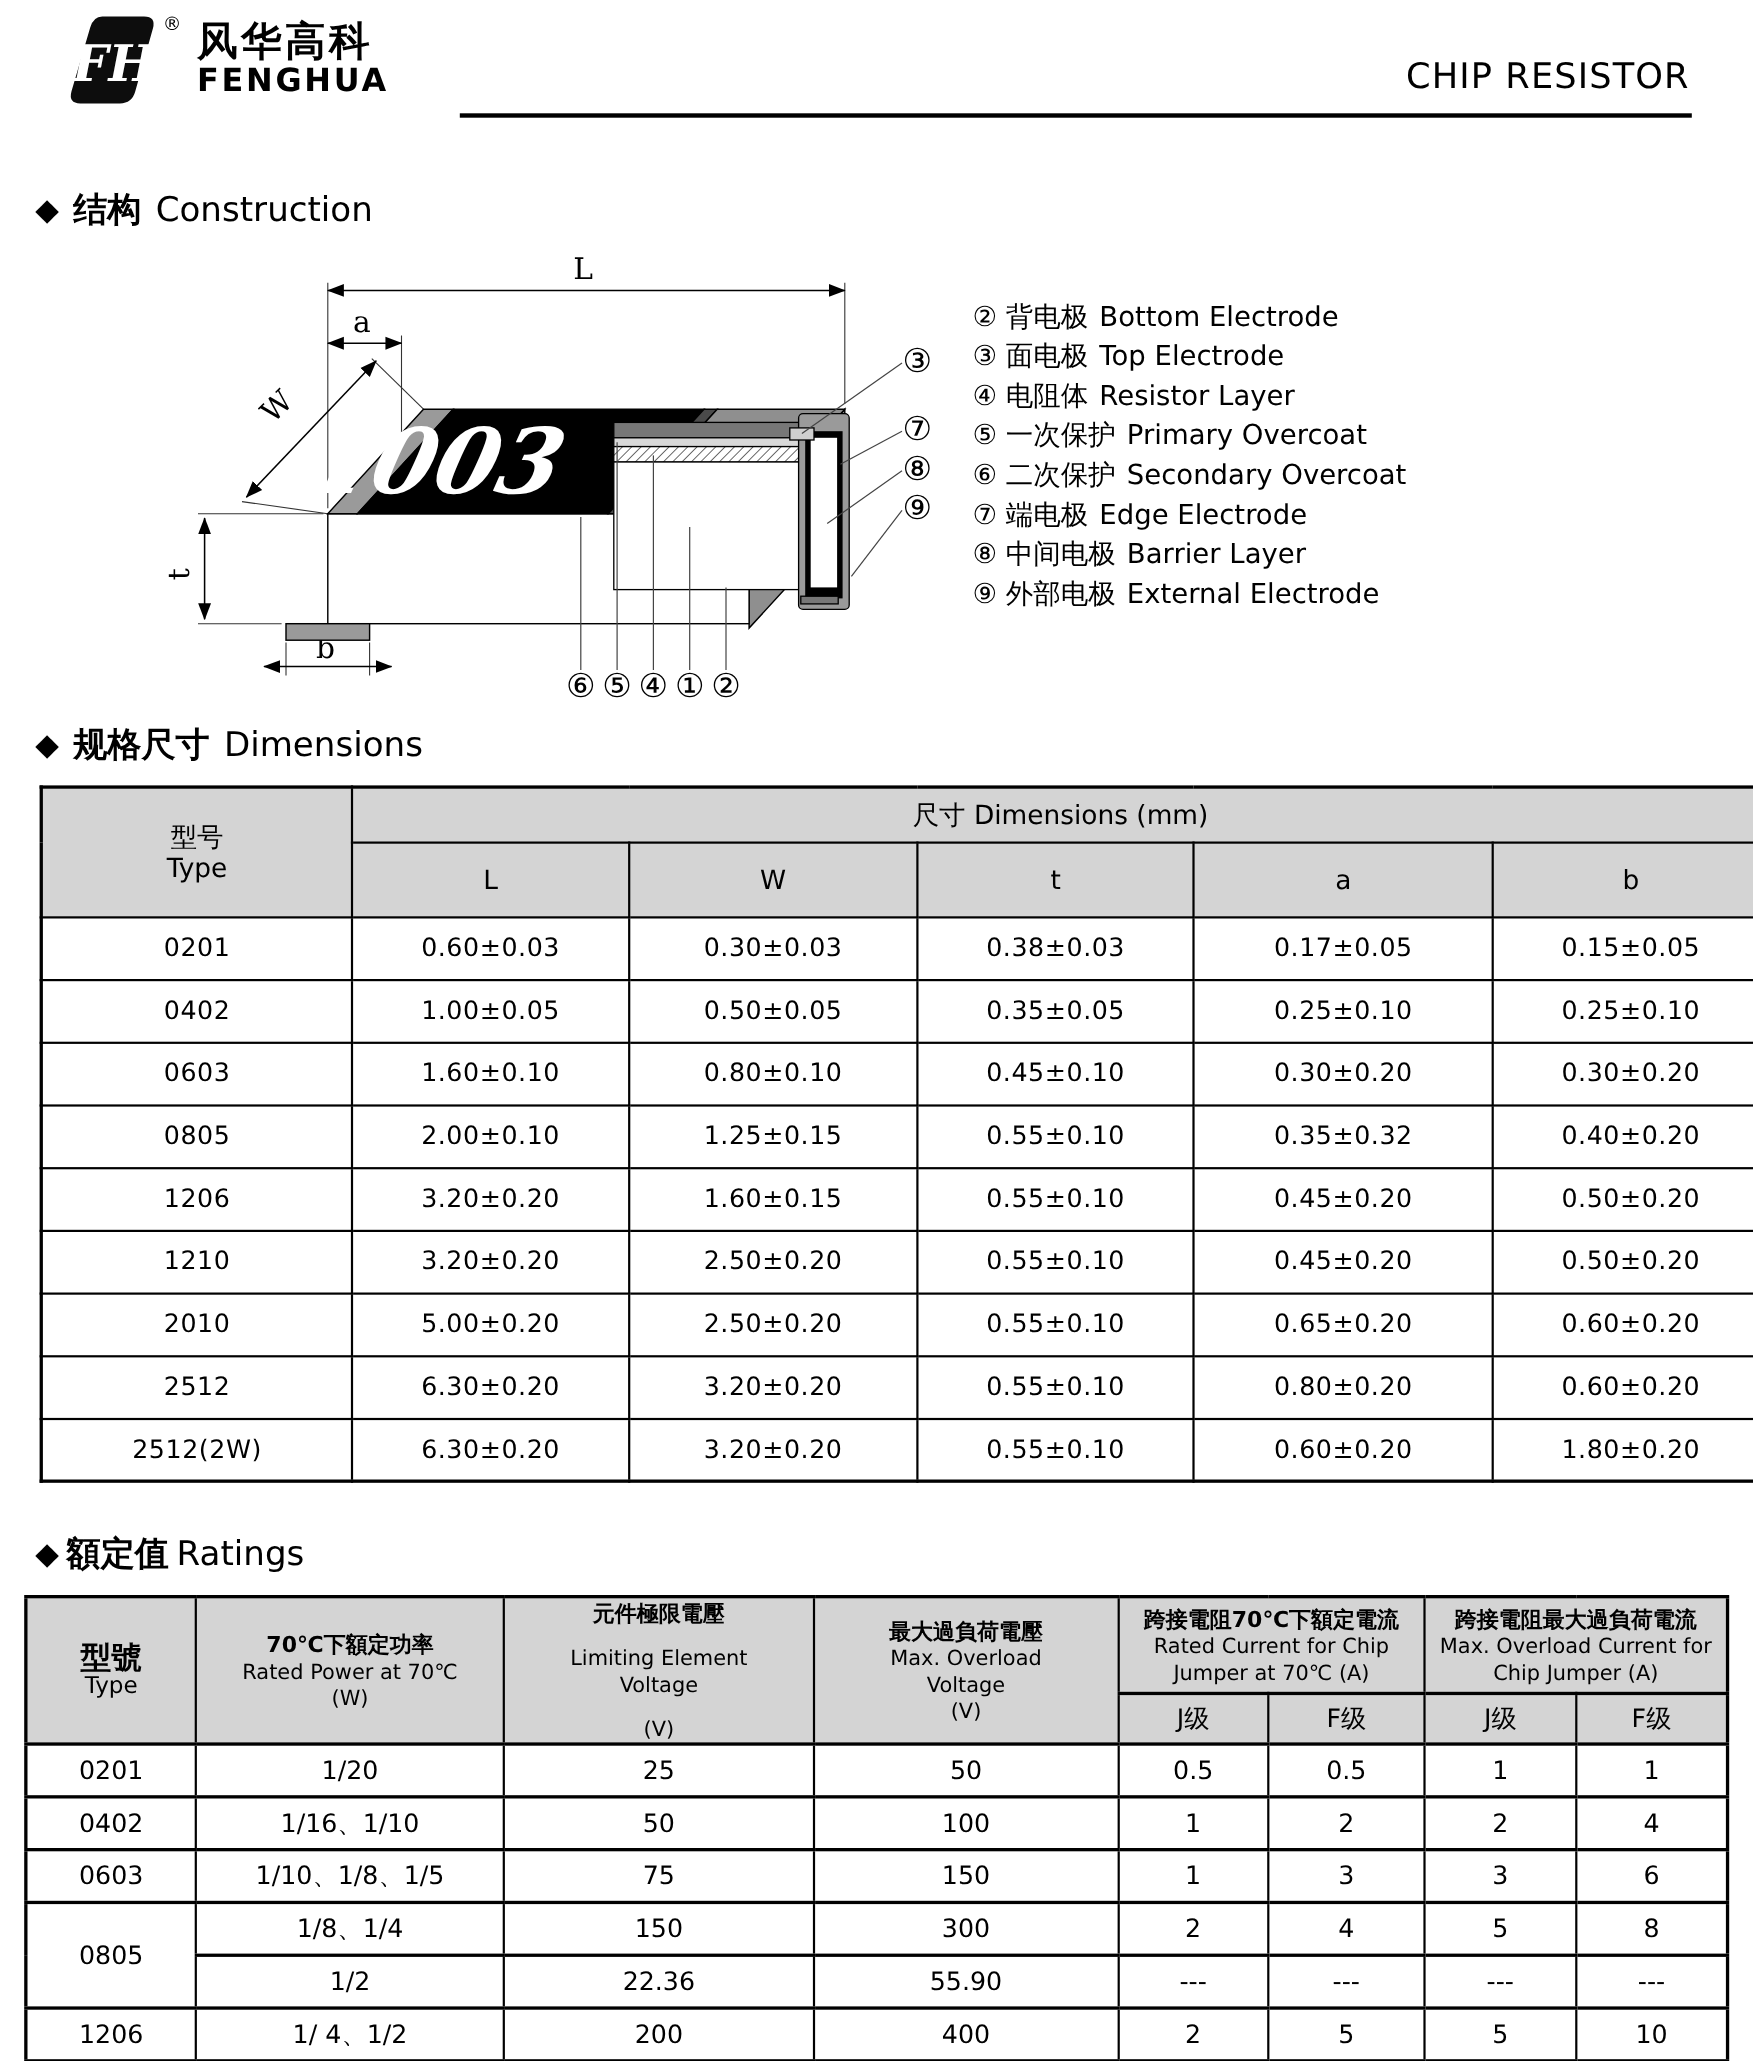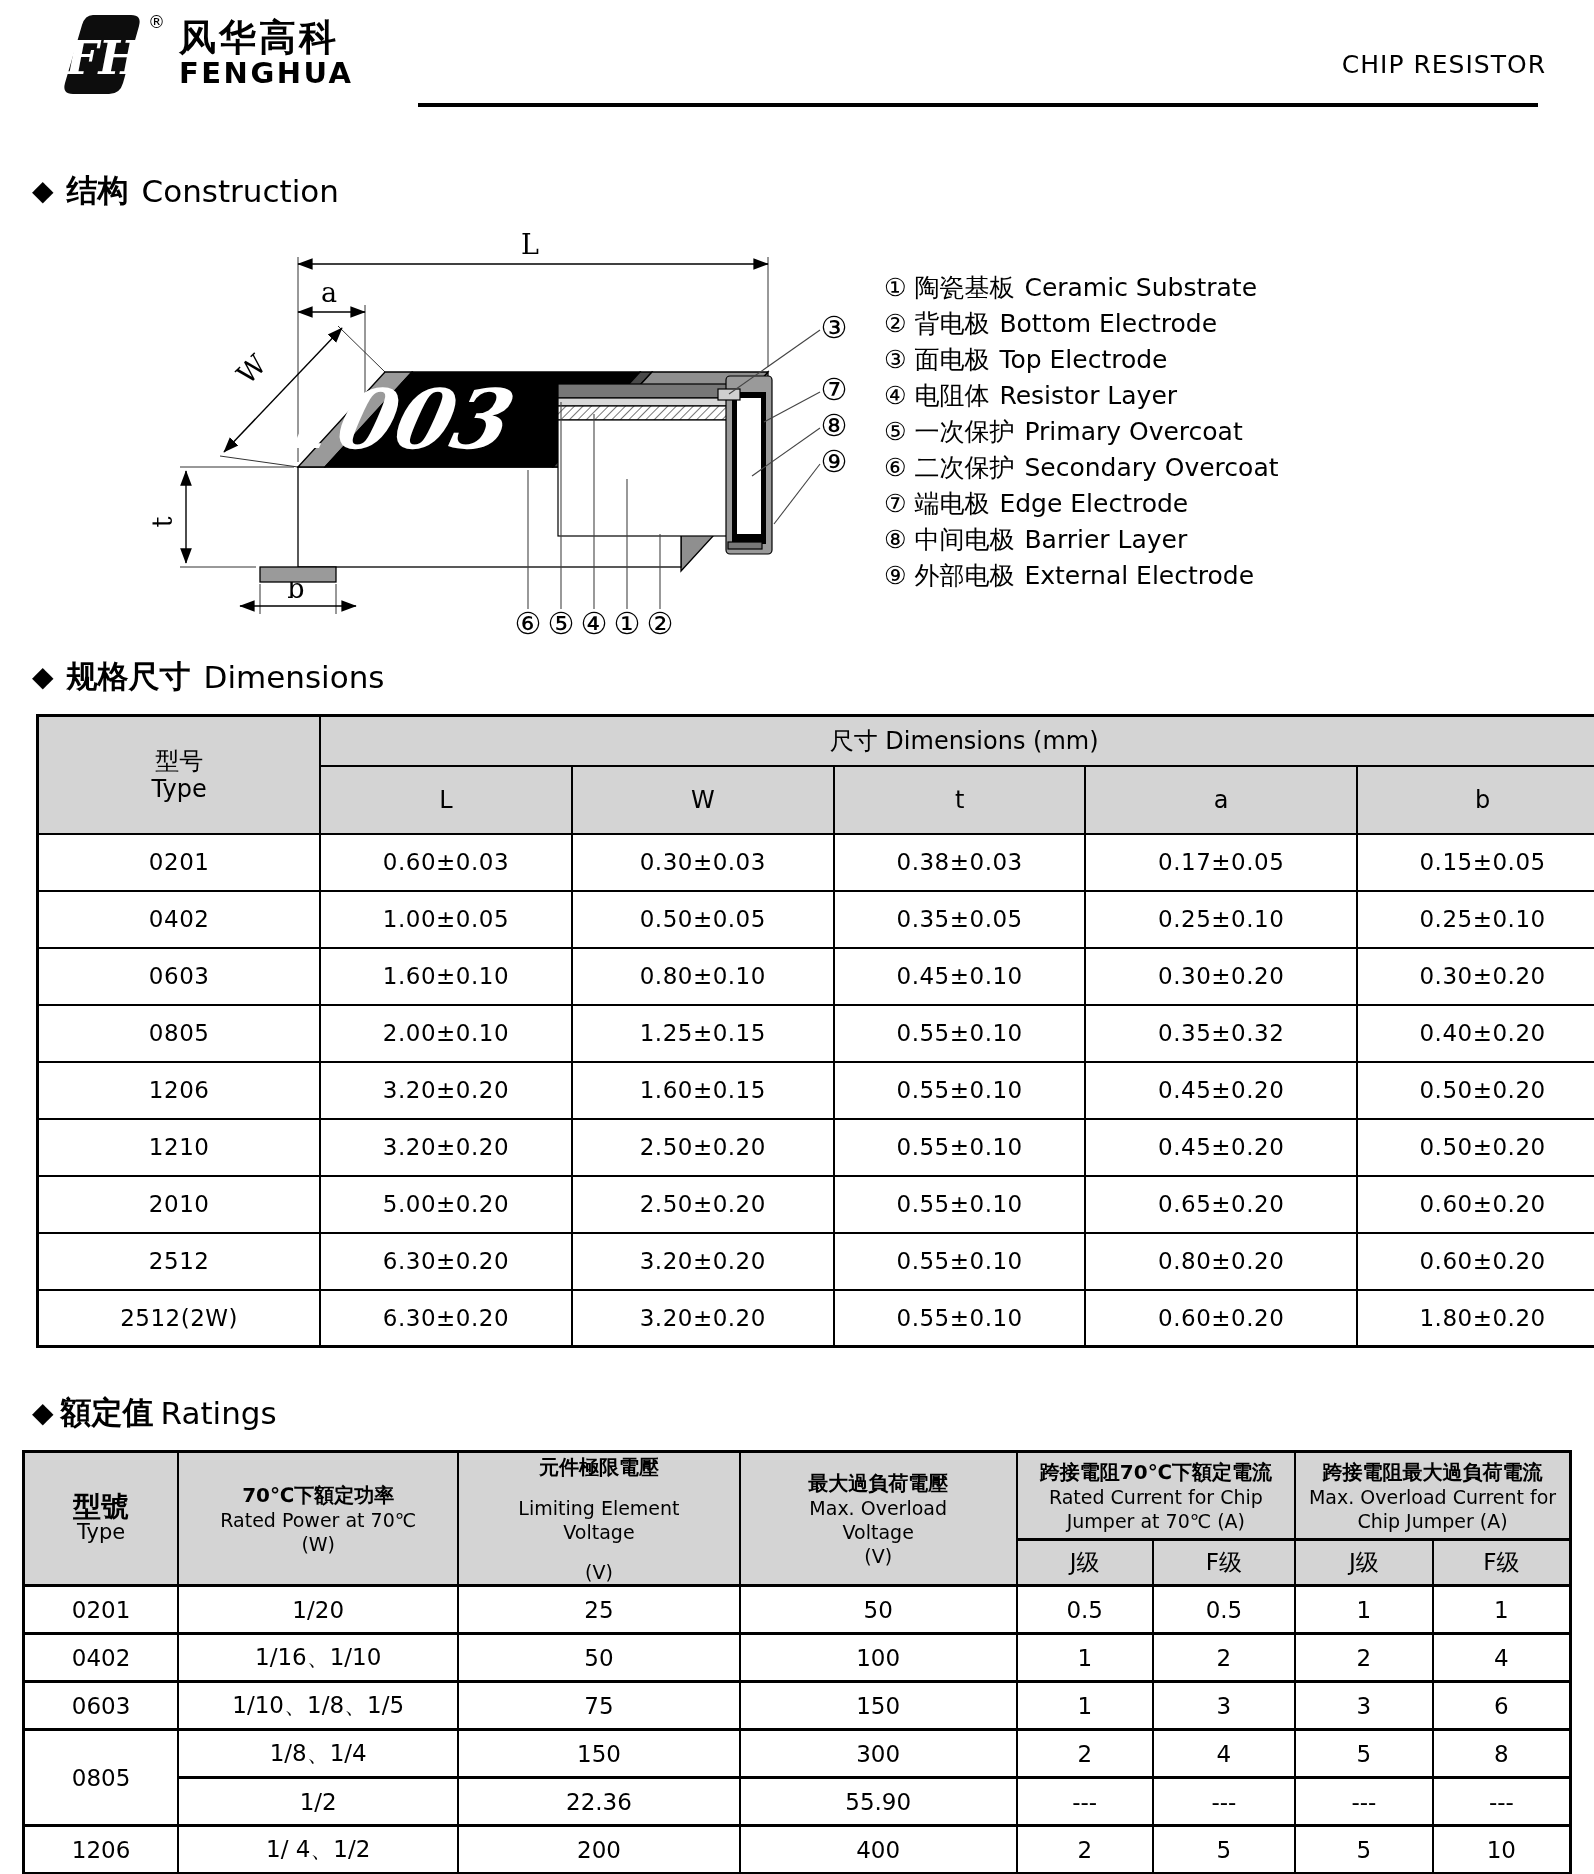--- a/index.html
+++ b/index.html
@@ -8,21 +8,21 @@
   .page { position:relative; width:1594px; height:1874px; background:#fff; }
 
   
   .hdr { position:relative; height:118px; }
   .logo { position:absolute; left:58px; top:12px; display:flex; align-items:flex-start; }
   .logo-mark { display:block; }
   .logo-reg { font-size:17px; margin:0 6px 0 2px; }
   .logo-txt { margin-left:8px; margin-top:6px; }
   .logo-cn { font-size:37px; font-weight:bold; letter-spacing:3px; line-height:40px; }
   .logo-en { font-size:29px; font-weight:bold; letter-spacing:2.5px; line-height:31px; }
-  .doc-title { position:absolute; right:48px; top:50px; font-size:25px; letter-spacing:1px; }
+  .doc-title { position:absolute; right:58px; top:50px; font-size:32px; letter-spacing:1px; }
   .hdr-rule { position:absolute; left:418px; right:56px; top:103px; height:4px; background:#000; }
 
   
   .sec-h { display:flex; align-items:center; gap:13px; font-size:31px; margin-left:32px; }
   .sec-h .diamond { font-size:28px; line-height:1; }
   .sec-h .cn { font-weight:bold; }
   .sec-h .en { font-weight:normal; }
   .sec-h.construction { margin-top:52px; }
   .sec-h.dimensions   { margin-top:8px; }
   .sec-h.ratings      { margin-top:44px; gap:7px; }
@@ -176,21 +176,20 @@
       <g font-size="30" fill="#000" text-anchor="middle">
         <text x="400" y="410">⑥</text>
         <text x="433" y="410">⑤</text>
         <text x="466" y="410">④</text>
         <text x="499" y="410">①</text>
         <text x="532" y="410">②</text>
       </g>
     </svg>
 
     <ul class="legend">
-        <li><span class="lnum">①</span><span class="lcn">陶瓷基板</span><span class="len">Ceramic Substrate</span></li>
         <li><span class="lnum">②</span><span class="lcn">背电极</span><span class="len">Bottom Electrode</span></li>
         <li><span class="lnum">③</span><span class="lcn">面电极</span><span class="len">Top Electrode</span></li>
         <li><span class="lnum">④</span><span class="lcn">电阻体</span><span class="len">Resistor Layer</span></li>
         <li><span class="lnum">⑤</span><span class="lcn">一次保护</span><span class="len">Primary Overcoat</span></li>
         <li><span class="lnum">⑥</span><span class="lcn">二次保护</span><span class="len">Secondary Overcoat</span></li>
         <li><span class="lnum">⑦</span><span class="lcn">端电极</span><span class="len">Edge Electrode</span></li>
         <li><span class="lnum">⑧</span><span class="lcn">中间电极</span><span class="len">Barrier Layer</span></li>
         <li><span class="lnum">⑨</span><span class="lcn">外部电极</span><span class="len">External Electrode</span></li>
       </ul>
   </div>

